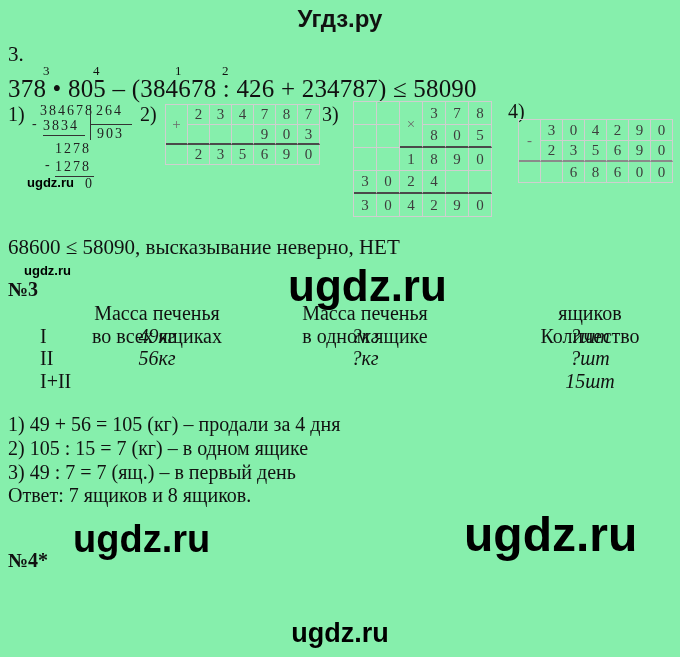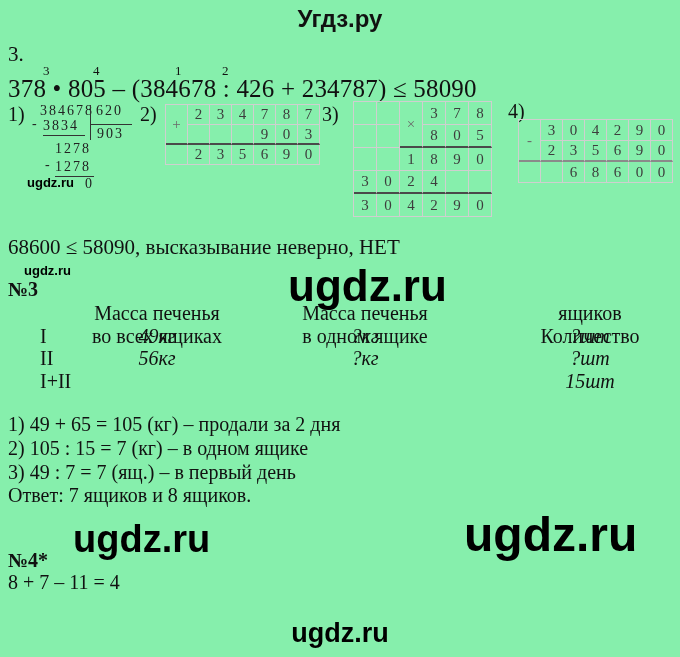--- a/index.html
+++ b/index.html
@@ -48,21 +48,21 @@
   <div class="abs prob-num">3.</div>
   <span class="abs ordmark" style="left:43px;top:63px;">3</span>
   <span class="abs ordmark" style="left:93px;top:63px;">4</span>
   <span class="abs ordmark" style="left:175px;top:63px;">1</span>
   <span class="abs ordmark" style="left:222px;top:63px;">2</span>
   <div class="abs expr">378 • 805 – (384678 : 426 + 234787) ≤ 58090</div>
 
   <span class="abs calc-label" style="left:8px;top:103px;">1)</span>
   <span class="abs dv" style="left:40px;top:103px;">384678</span>
   <div class="dv-line" style="left:90px;top:105px;width:1px;height:35px;"></div>
-  <span class="abs dv" style="left:96px;top:103px;">620</span>
+  <span class="abs dv" style="left:96px;top:103px;">264</span>
   <div class="dv-line" style="left:91px;top:124px;width:41px;height:1px;"></div>
   <span class="abs dv" style="left:32px;top:116px;">-</span>
   <span class="abs dv u" style="left:43px;top:118px;padding-right:6px;">3834</span>
   <span class="abs dv" style="left:97px;top:126px;">903</span>
   <span class="abs dv" style="left:55px;top:141px;">1278</span>
   <span class="abs dv" style="left:45px;top:157px;">-</span>
   <span class="abs dv u" style="left:55px;top:159px;padding-right:3px;">1278</span>
   <span class="abs dv" style="left:85px;top:176px;">0</span>
   <span class="abs wm" style="left:27px;top:175px;font-size:13px;">ugdz.ru</span>
 
@@ -179,27 +179,26 @@
     <div class="val">?кг</div>
     <div class="val">?шт</div>
 
     <div class="lbl">I+II</div>
     <div class="val"></div>
     <div class="val"></div>
     <div class="val">15шт</div>
   </div>
 
   <div class="steps">
-    <div>1) 49 + 65 = 105 (кг) – продали за 2 дня</div>
+    <div>1) 49 + 56 = 105 (кг) – продали за 4 дня</div>
     <div>2) 105 : 15 = 7 (кг) – в одном ящике</div>
     <div>3) 49 : 7 = 7 (ящ.) – в первый день</div>
     <div>Ответ: 7 ящиков и 8 ящиков.</div>
   </div>
 
   <span class="abs wm" style="left:73px;top:518px;font-size:38px;">ugdz.ru</span>
   <span class="abs wm" style="left:464px;top:507px;font-size:48px;">ugdz.ru</span>
 
   <div class="abs t4" style="left:8px;top:549px;font-weight:700;">№4*</div>
-  <div class="abs t4" style="left:8px;top:571px;">8 + 7 – 11 = 4</div>
 
   <div class="abs wm" style="left:0;top:618px;width:680px;text-align:center;font-size:27px;">ugdz.ru</div>
 
 </div>
 
 </body></html>

